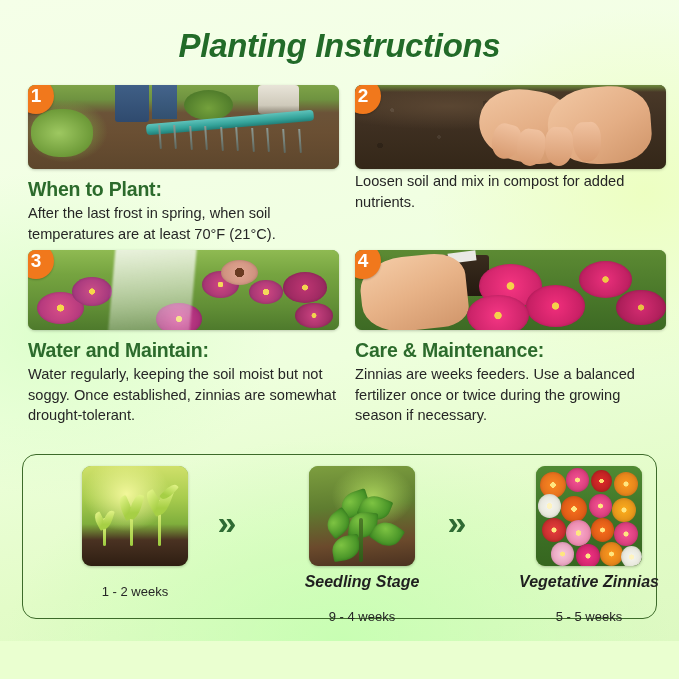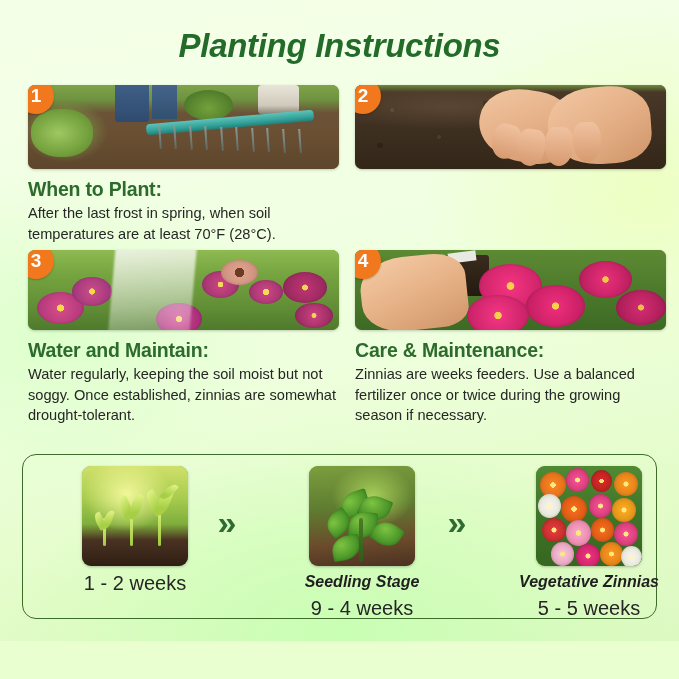--- a/index.html
+++ b/index.html
@@ -125,22 +125,22 @@
     background: #7fae4a;
   }
   .stage-name {
     margin-top: 7px;
     font-size: 16px;
     font-weight: bold;
     font-style: italic;
     color: #1f1f1f;
   }
   .stage-duration {
-    margin-top: 6px;
-    font-size: 20px;
+    margin-top: 18px;
+    font-size: 13px;
     color: #262626;
   }
   .chev {
     position: absolute;
     top: 505px;
     width: 52px;
     height: 36px;
     color: #2f6b33;
     font-size: 34px;
     line-height: 34px;
@@ -330,37 +330,38 @@
         <div class="tine" style="left:62%;top:50%"></div>
         <div class="tine" style="left:67%;top:50%"></div>
         <div class="tine" style="left:72%;top:51%"></div>
         <div class="tine" style="left:77%;top:51%"></div>
         <div class="tine" style="left:82%;top:52%"></div>
         <div class="tine" style="left:87%;top:52%"></div>
       </div>
       <div class="badge">1</div>
     </div>
     <div class="step-heading">When to Plant:</div>
-    <div class="step-body">After the last frost in spring, when soil temperatures are at least 70°F (28°C).</div>
+    <div class="step-body">After the last frost in spring, when soil temperatures are at least 70°F (21°C).</div>
   </div>
 
   <div class="step col-r row-1">
     <div class="thumb">
       <div class="ph img2">
         <div class="topgreen"></div>
         <div class="grainy"></div>
         <div class="hand h1"></div>
         <div class="hand h2"></div>
         <div class="fing" style="left:44%;top:46%;width:9%;height:42%;transform:rotate(14deg)"></div>
         <div class="fing" style="left:52%;top:52%;width:9%;height:44%;transform:rotate(8deg)"></div>
         <div class="fing" style="left:61%;top:50%;width:9%;height:46%;transform:rotate(2deg)"></div>
         <div class="fing" style="left:70%;top:44%;width:9%;height:48%;transform:rotate(-2deg)"></div>
       </div>
       <div class="badge">2</div>
     </div>
+    <div class="step-body">Loosen soil and mix in compost for added nutrients.</div>
   </div>
 
   <div class="step col-l row-2">
     <div class="thumb">
       <div class="ph img3">
         <div class="bloom" style="left:3%;top:52%;width:15%;height:40%;background:radial-gradient(circle at 50% 50%, #f6d84a 0 12%, #d14a86 13%, #a8327a 100%)"></div>
         <div class="bloom" style="left:14%;top:34%;width:13%;height:36%;background:radial-gradient(circle at 50% 50%, #f6d84a 0 12%, #c44a86 13%, #96307a 100%)"></div>
         <div class="bloom" style="left:41%;top:66%;width:15%;height:40%;background:radial-gradient(circle at 50% 50%, #f2d655 0 10%, #cc3f8e 12%, #98276e 100%)"></div>
         <div class="bloom" style="left:56%;top:26%;width:12%;height:34%;background:radial-gradient(circle at 50% 50%, #f4d95a 0 12%, #c7437f 13%, #94306e 100%)"></div>
         <div class="bloom" style="left:62%;top:12%;width:12%;height:32%;background:radial-gradient(circle at 50% 50%, #6b3b22 0 20%, #dba08c 22%, #c98a78 100%)"></div>

